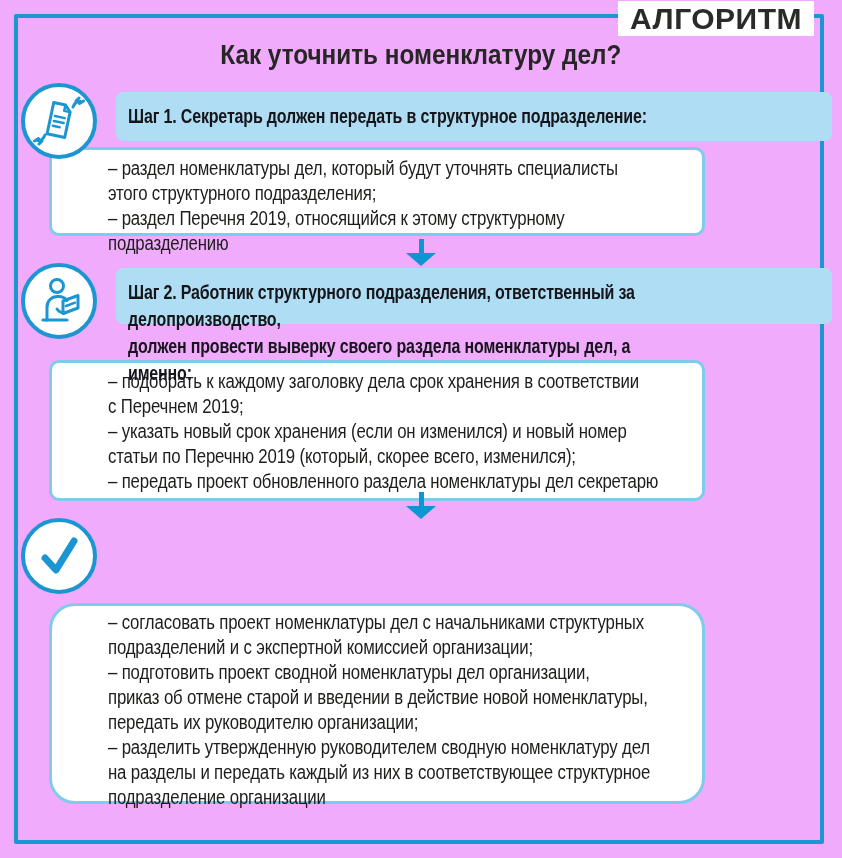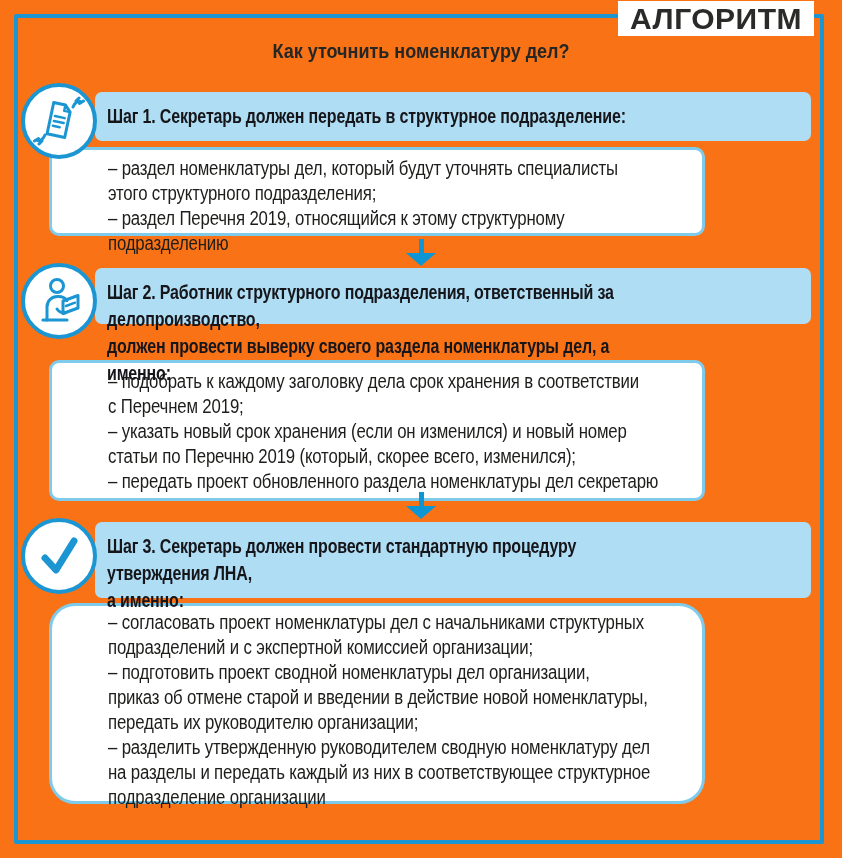--- a/index.html
+++ b/index.html
@@ -1,35 +1,35 @@
 <!DOCTYPE html>
 <html><head>
 <meta charset="utf-8">
 <style>
   html,body{margin:0;padding:0;background:#ffffff;}
   .canvas{
-    position:relative;width:842px;height:858px;background:#f97316;overflow:hidden;
+    position:relative;width:842px;height:858px;background:#f0abfc;overflow:hidden;
     font-family:"Liberation Sans","DejaVu Sans",sans-serif;color:#1d1d1b;
   }
   .frame{
     position:absolute;left:14px;top:14px;width:810px;height:830px;
     border:4px solid #1b96d3;box-sizing:border-box;border-radius:2px;
   }
   .badge{
     position:absolute;top:1px;right:28px;z-index:3;background:#ffffff;
     padding:0 12px;line-height:35px;font-size:30px;font-weight:bold;
     color:#2a2a28;letter-spacing:0.5px;
   }
   .title{
     position:absolute;top:40px;left:0;width:100%;text-align:center;z-index:2;
-    font-size:20px;font-weight:bold;color:#262625;
+    font-size:27px;font-weight:bold;color:#262625;
   }
   .title .sq{display:inline-block;transform:scaleX(0.9);}
   .header{
-    position:absolute;left:95px;width:716px;background:#aeddf4;border-radius:7px;
+    position:absolute;left:116px;width:716px;background:#aeddf4;border-radius:7px;
     box-sizing:border-box;padding:11px 14px 0 12px;z-index:1;
   }
   .header .txt{
     display:inline-block;transform:scaleX(0.8);transform-origin:0 0;
     font-weight:bold;font-size:20px;line-height:27px;white-space:pre-line;
     letter-spacing:-0.2px;color:#15151a;
   }
   .bodybox{
     position:absolute;left:49px;width:656px;background:#ffffff;
     border:3px solid #7fcbec;border-radius:10px;box-sizing:border-box;
@@ -124,24 +124,20 @@
   <div class="arrow" id="a2">
     <div class="stem"></div>
     <div class="head"></div>
   </div>
 
   <div class="icon-circle" id="i3">
     <svg width="52" height="52" viewBox="0 0 52 52">
       <path d="M12 28 l11 12 L41 11" fill="none" stroke="#1b96d3" stroke-width="7" stroke-linecap="round" stroke-linejoin="round"></path>
     </svg>
   </div>
-  <div class="header" id="h3">
-    <span class="txt">Шаг 3. Секретарь должен провести стандартную процедуру утверждения ЛНА,
-а именно:</span>
-  </div>
   <div class="bodybox" id="b3">
     <span class="item">– согласовать проект номенклатуры дел с начальниками структурных
 подразделений и с экспертной комиссией организации;</span>
     <span class="item">– подготовить проект сводной номенклатуры дел организации,
 приказ об отмене старой и введении в действие новой номенклатуры,
 передать их руководителю организации;</span>
     <span class="item">– разделить утвержденную руководителем сводную номенклатуру дел
 на разделы и передать каждый из них в соответствующее структурное
 подразделение организации</span>
   </div>

